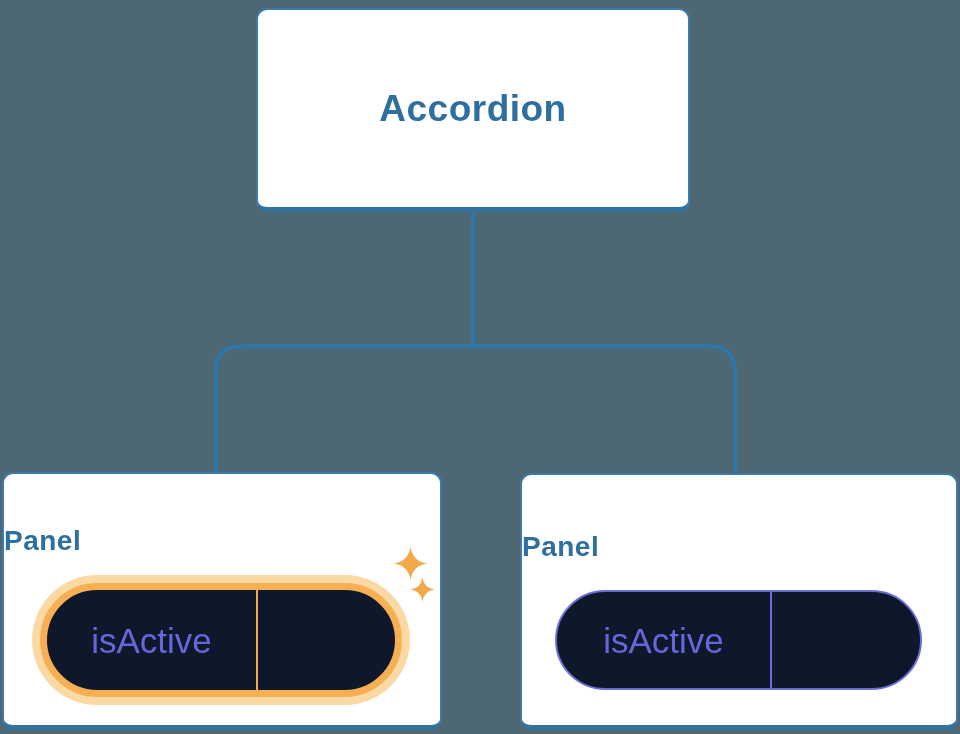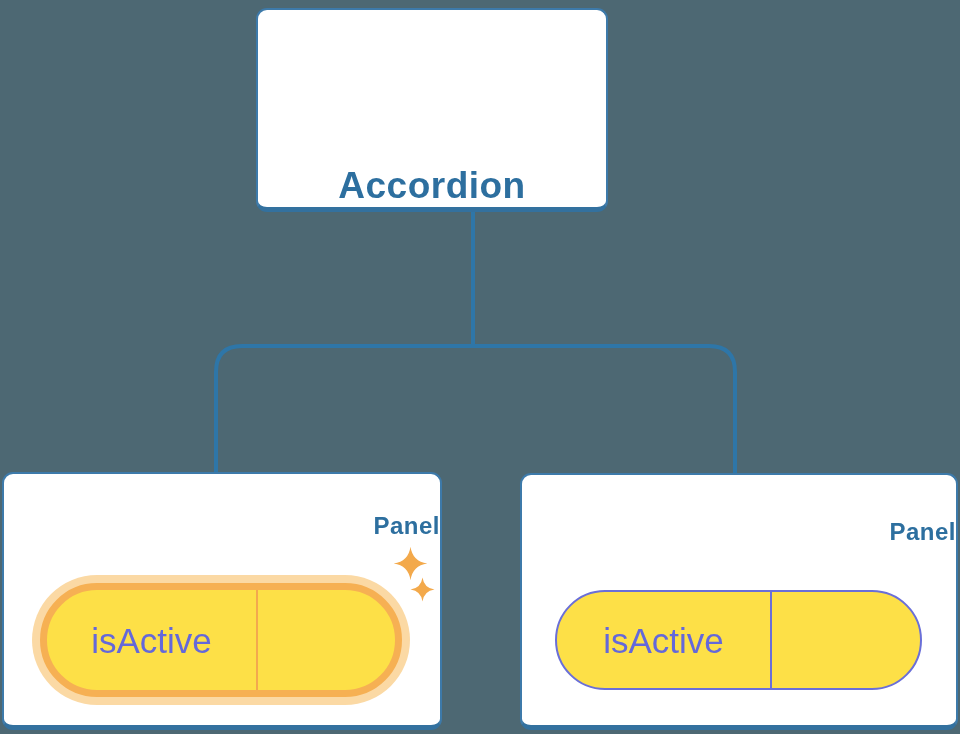--- a/index.html
+++ b/index.html
@@ -29,58 +29,59 @@
     position: absolute;
     box-sizing: border-box;
     background: var(--node_bg, #ffffff);
     border: 2px solid var(--box_border, #3d7aaa);
     border-bottom: 5px solid var(--box_border_bottom, #33719f);
     border-radius: 11px;
     z-index: 1;
   }
   .node-root {
     left: 256px; top: 8px;
-    width: 352px; height: 204px;
+    width: 434px; height: 204px;
     display: flex;
-    align-items: flex-end;
+    align-items: center;
     justify-content: center;
   }
   .root-label {
     font-size: 37px;
     font-weight: 600;
     letter-spacing: 0.5px;
     color: var(--title_text, #2d6f9f);
   }
   .node-panel-left {
     left: 2px; top: 472px;
     width: 440px; height: 258px;
   }
   .node-panel-right {
     left: 520px; top: 473px;
     width: 438px; height: 257px;
   }
   .panel-title {
     position: absolute;
     left: 0; width: 100%;
-    text-align: right;
-    font-size: 24px;
+    text-align: left;
+    font-size: 28px;
     font-weight: 600;
     letter-spacing: 0.5px;
     line-height: 1;
     color: var(--title_text, #2d6f9f);
+    margin-top: 13px;
   }
   .node-panel-left  .panel-title { top: 40px; }
   .node-panel-right .panel-title { top: 45px; }
 
   .pill {
     position: absolute;
     box-sizing: border-box;
     display: flex;
     align-items: stretch;
-    background: #fde047;
+    background: #0f172a;
   }
   .pill-active {
     left: 36px; top: 109px;
     width: 362px; height: 114px;
     border: 7px solid var(--orange_border, #f6b053);
     border-radius: 62px;
     box-shadow: 0 0 0 8px var(--orange_halo, #fbd9a4);
   }
   .pill-inactive {
     left: 33px; top: 115px;

